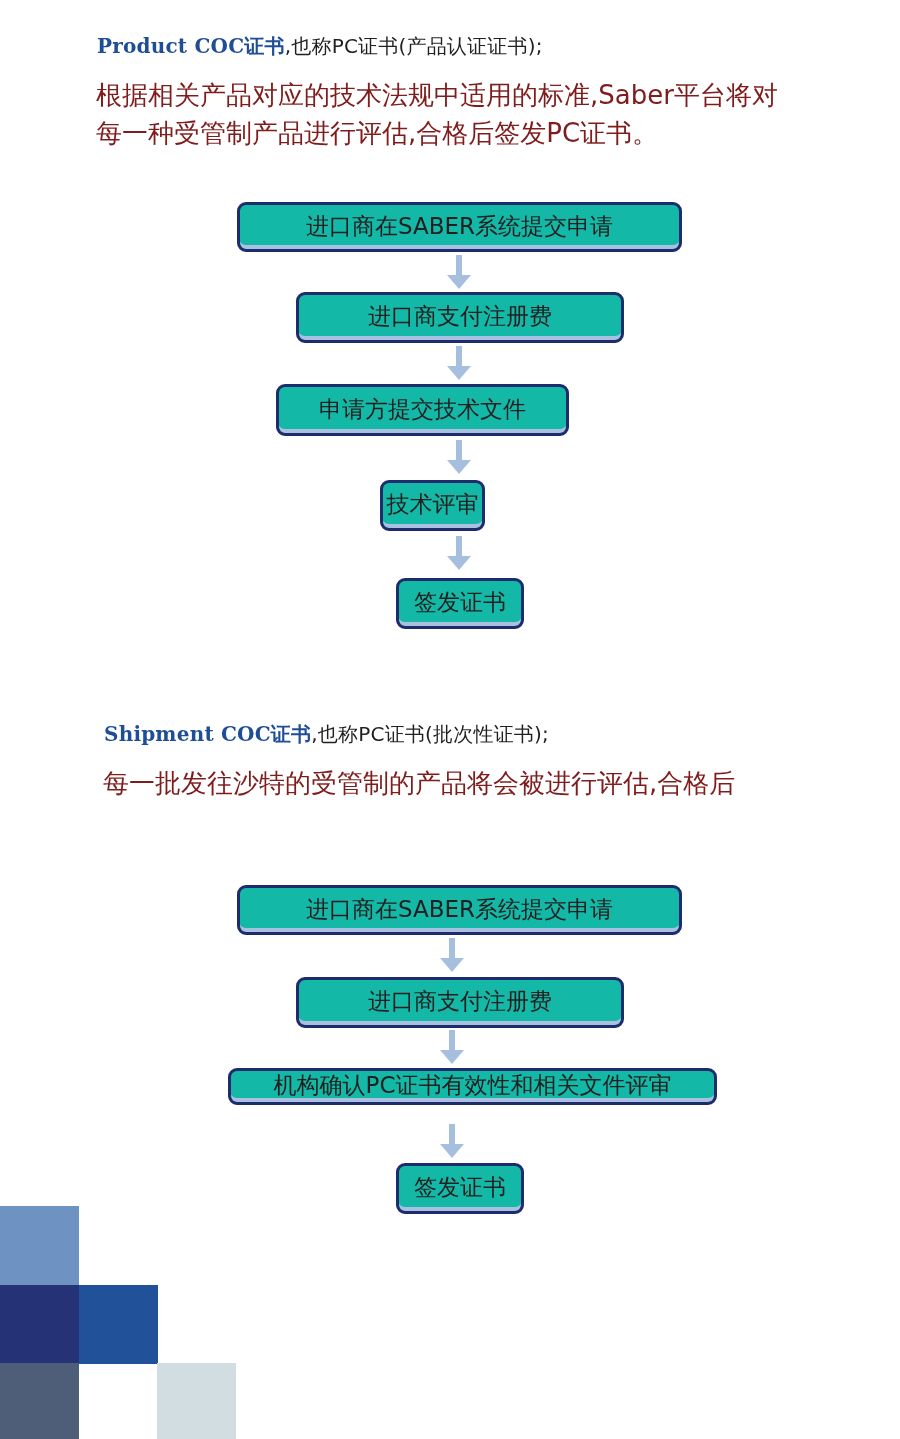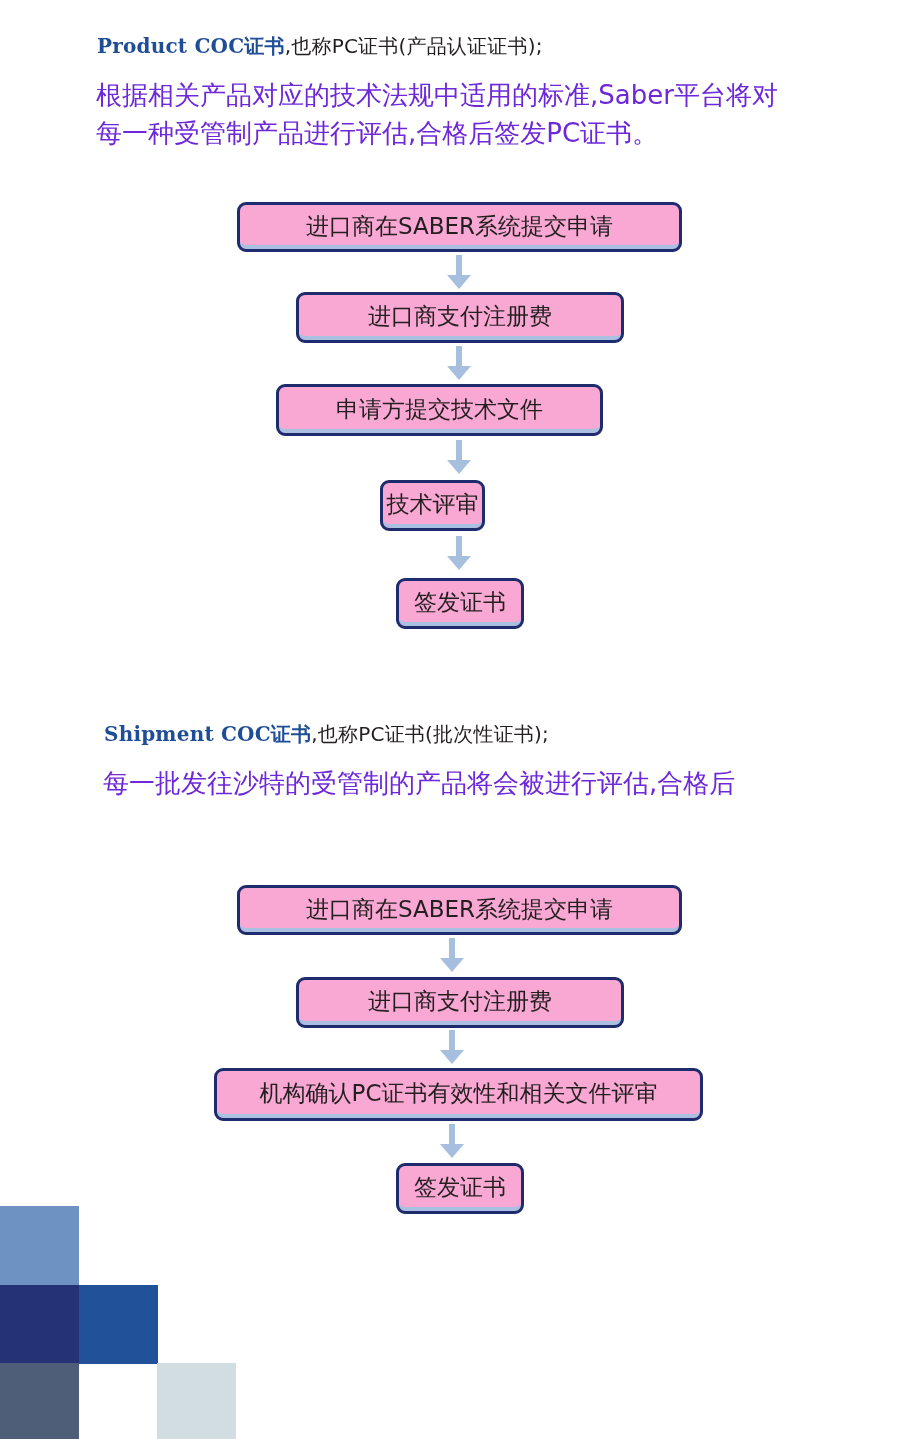--- a/index.html
+++ b/index.html
@@ -8,27 +8,27 @@
       font-family: "DejaVu Sans", "Liberation Sans", sans-serif;
       color: #231f20;
     }
     .heading {
       position: absolute; font-size: 20px; line-height: 36px; white-space: nowrap;
       letter-spacing: 0.2px;
     }
     .heading .accent { color: #1f4e96; font-family: "DejaVu Serif", "Liberation Serif", serif; font-weight: bold; }
     .heading .rest { color: #231f20; }
     .para {
-      position: absolute; font-size: 26px; line-height: 38px; color: #6d28d9;
+      position: absolute; font-size: 26px; line-height: 38px; color: #7f1d1d;
     }
     .para .line { display: block; white-space: nowrap; }
     .box {
       position: absolute; box-sizing: border-box;
       border: 3px solid #1e2c6e; border-radius: 9px;
-      background: #f9a8d4;
+      background: #14b8a6;
       box-shadow: inset 0 -5px 0 -1px #a9c0e0;
       display: flex; align-items: center; justify-content: center;
       font-size: 23px; color: #231f20; white-space: nowrap;
       padding-bottom: 2px;
     }
     .arrow {
       position: absolute; width: 24px; height: 36px;
     }
     .arrow svg { display: block; width: 24px; height: 36px; }
     .sq { position: absolute; width: 79px; height: 79px; }
@@ -56,21 +56,21 @@
   </div>
   <div class="box" style="left:296px; top:292px; width:328px; height:51px;">
     <span>进口商支付注册费</span>
   </div>
   <div class="arrow" style="left:447px; top:346px;">
     <svg viewBox="0 0 24 36">
         <rect x="9" y="0" width="6" height="22" fill="#a6bfdf"></rect>
         <polygon points="0,20 24,20 12,34" fill="#a6bfdf"></polygon>
       </svg>
   </div>
-  <div class="box" style="left:276px; top:384px; width:327px; height:52px;">
+  <div class="box" style="left:276px; top:384px; width:293px; height:52px;">
     <span>申请方提交技术文件</span>
   </div>
   <div class="arrow" style="left:447px; top:440px;">
     <svg viewBox="0 0 24 36">
         <rect x="9" y="0" width="6" height="22" fill="#a6bfdf"></rect>
         <polygon points="0,20 24,20 12,34" fill="#a6bfdf"></polygon>
       </svg>
   </div>
   <div class="box" style="left:380px; top:480px; width:105px; height:51px;">
     <span>技术评审</span>
@@ -105,21 +105,21 @@
   </div>
   <div class="box" style="left:296px; top:977px; width:328px; height:51px;">
     <span>进口商支付注册费</span>
   </div>
   <div class="arrow" style="left:440px; top:1030px;">
     <svg viewBox="0 0 24 36">
         <rect x="9" y="0" width="6" height="22" fill="#a6bfdf"></rect>
         <polygon points="0,20 24,20 12,34" fill="#a6bfdf"></polygon>
       </svg>
   </div>
-  <div class="box" style="left:214px; top:1068px; width:489px; height:53px;">
+  <div class="box" style="left:228px; top:1068px; width:489px; height:37px;">
     <span>机构确认PC证书有效性和相关文件评审</span>
   </div>
   <div class="arrow" style="left:440px; top:1124px;">
     <svg viewBox="0 0 24 36">
         <rect x="9" y="0" width="6" height="22" fill="#a6bfdf"></rect>
         <polygon points="0,20 24,20 12,34" fill="#a6bfdf"></polygon>
       </svg>
   </div>
   <div class="box" style="left:396px; top:1163px; width:128px; height:51px;">
     <span>签发证书</span>

